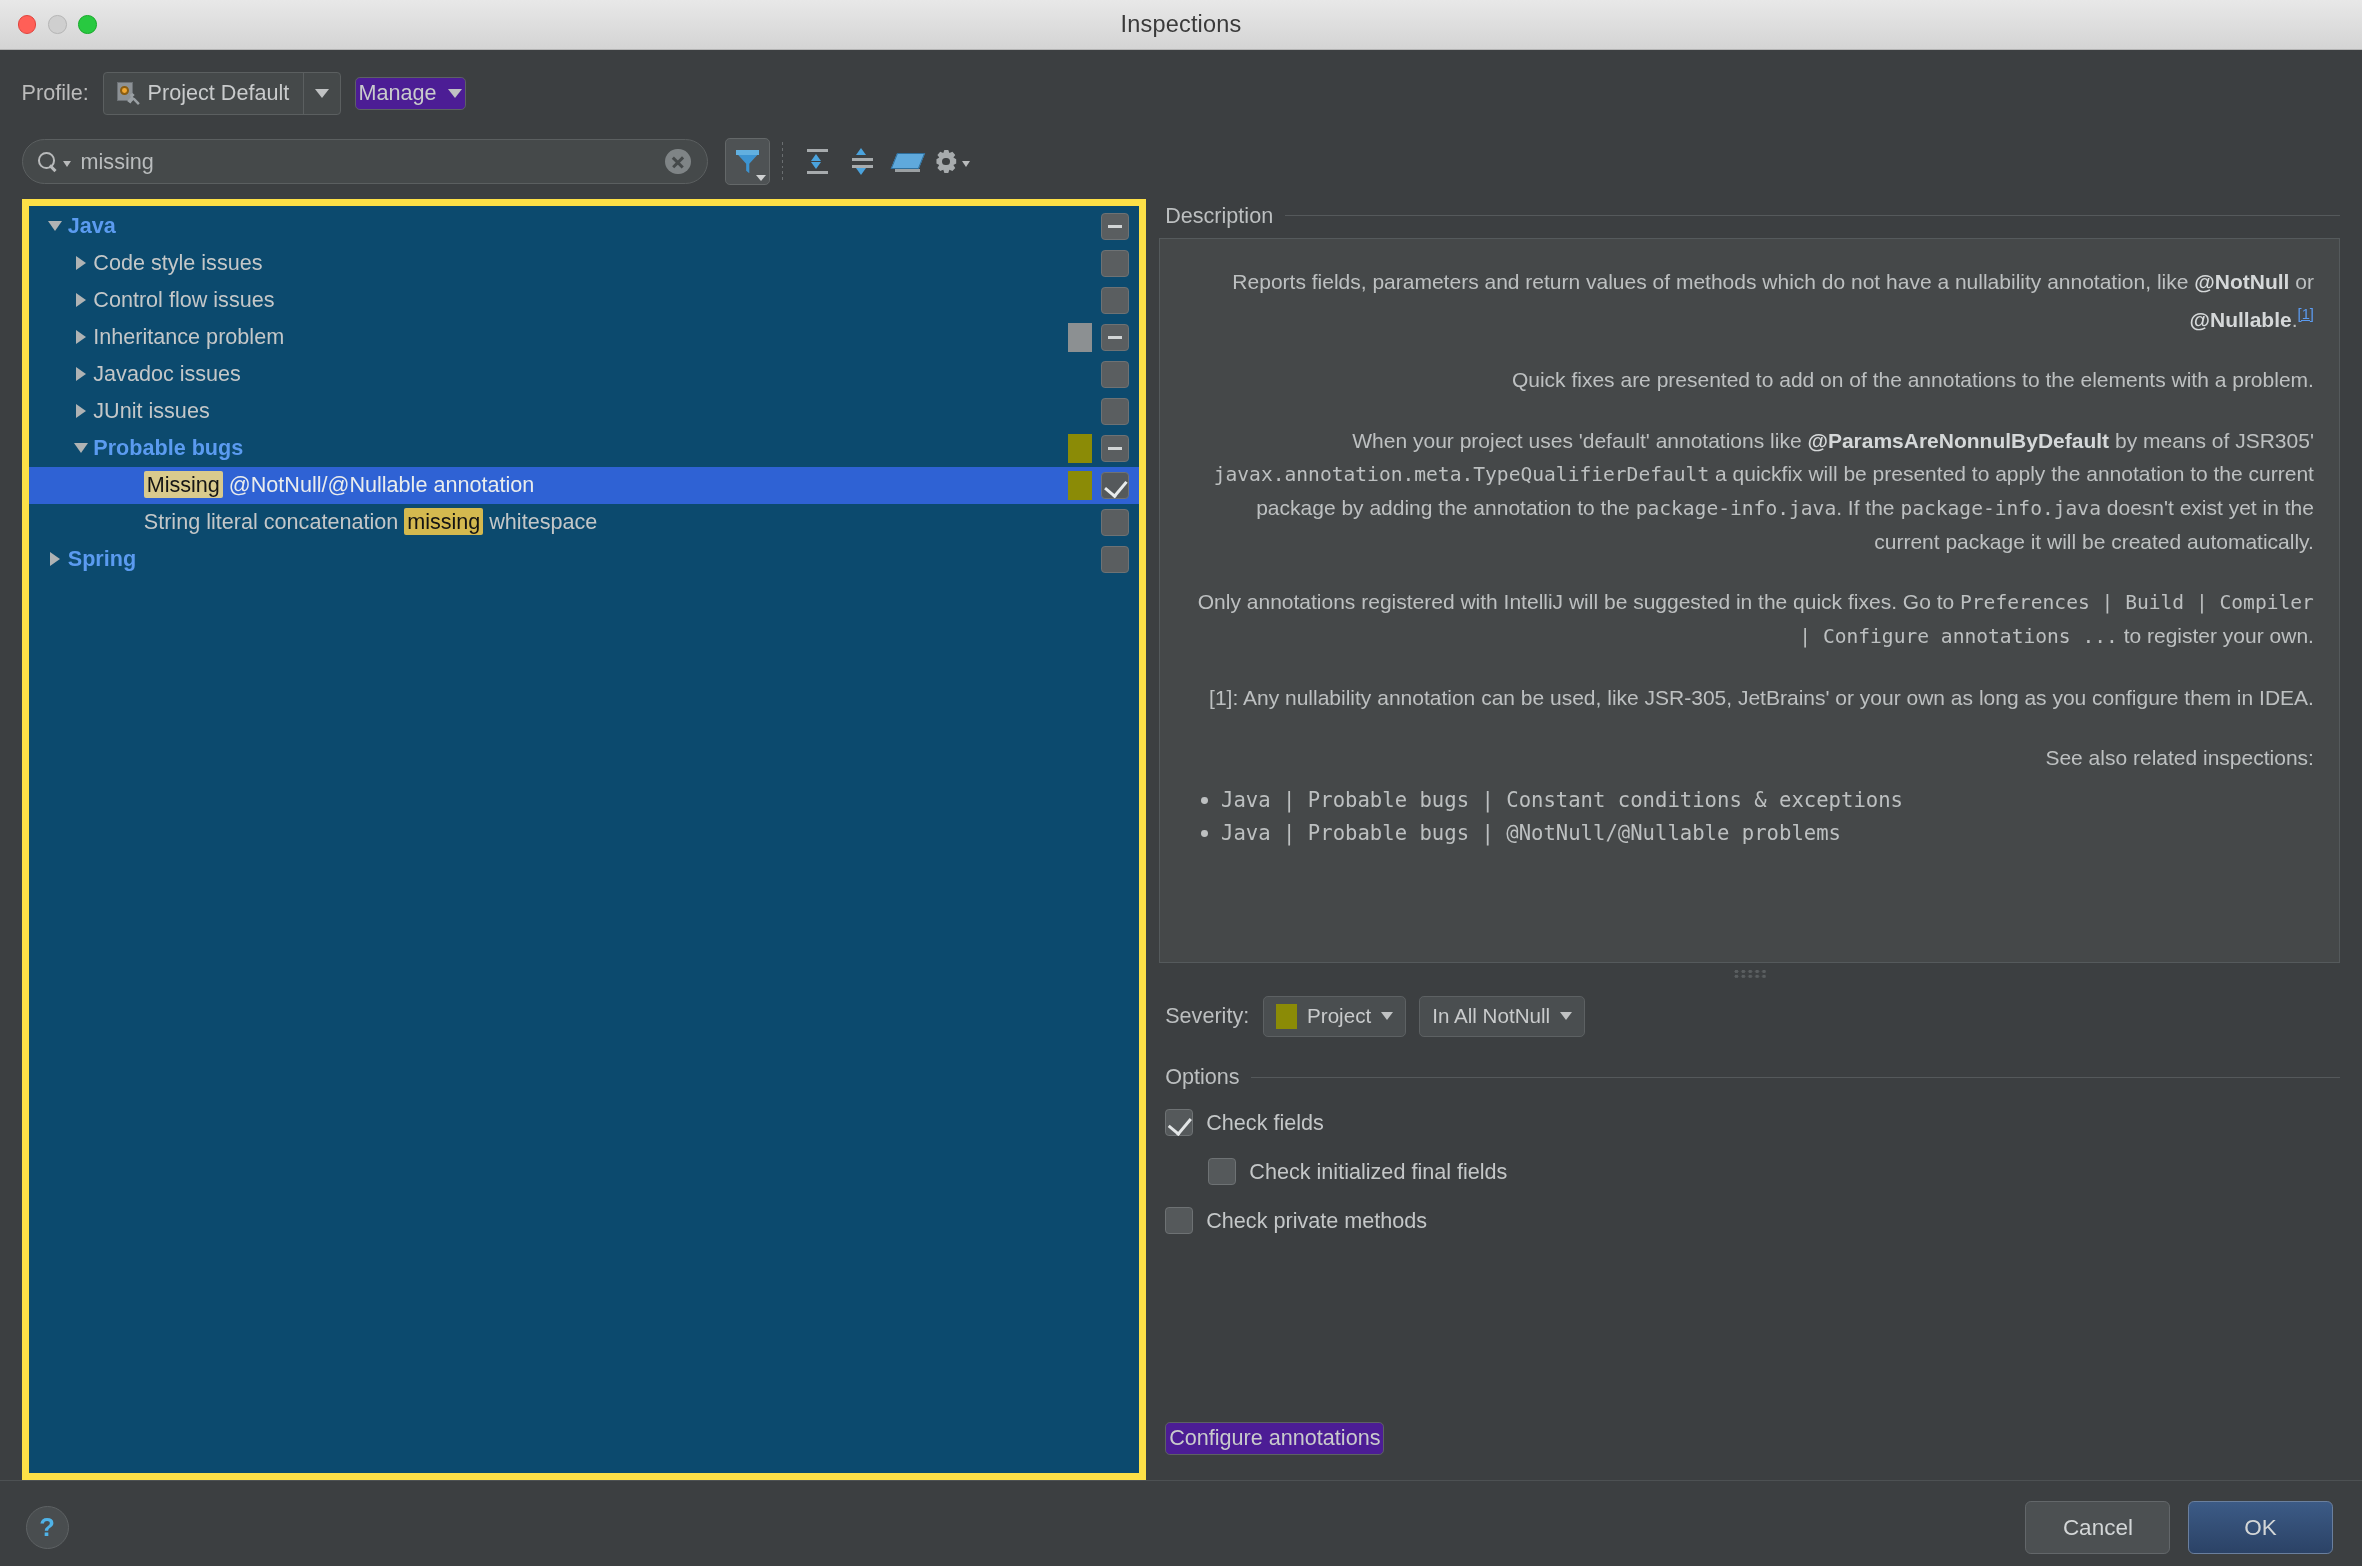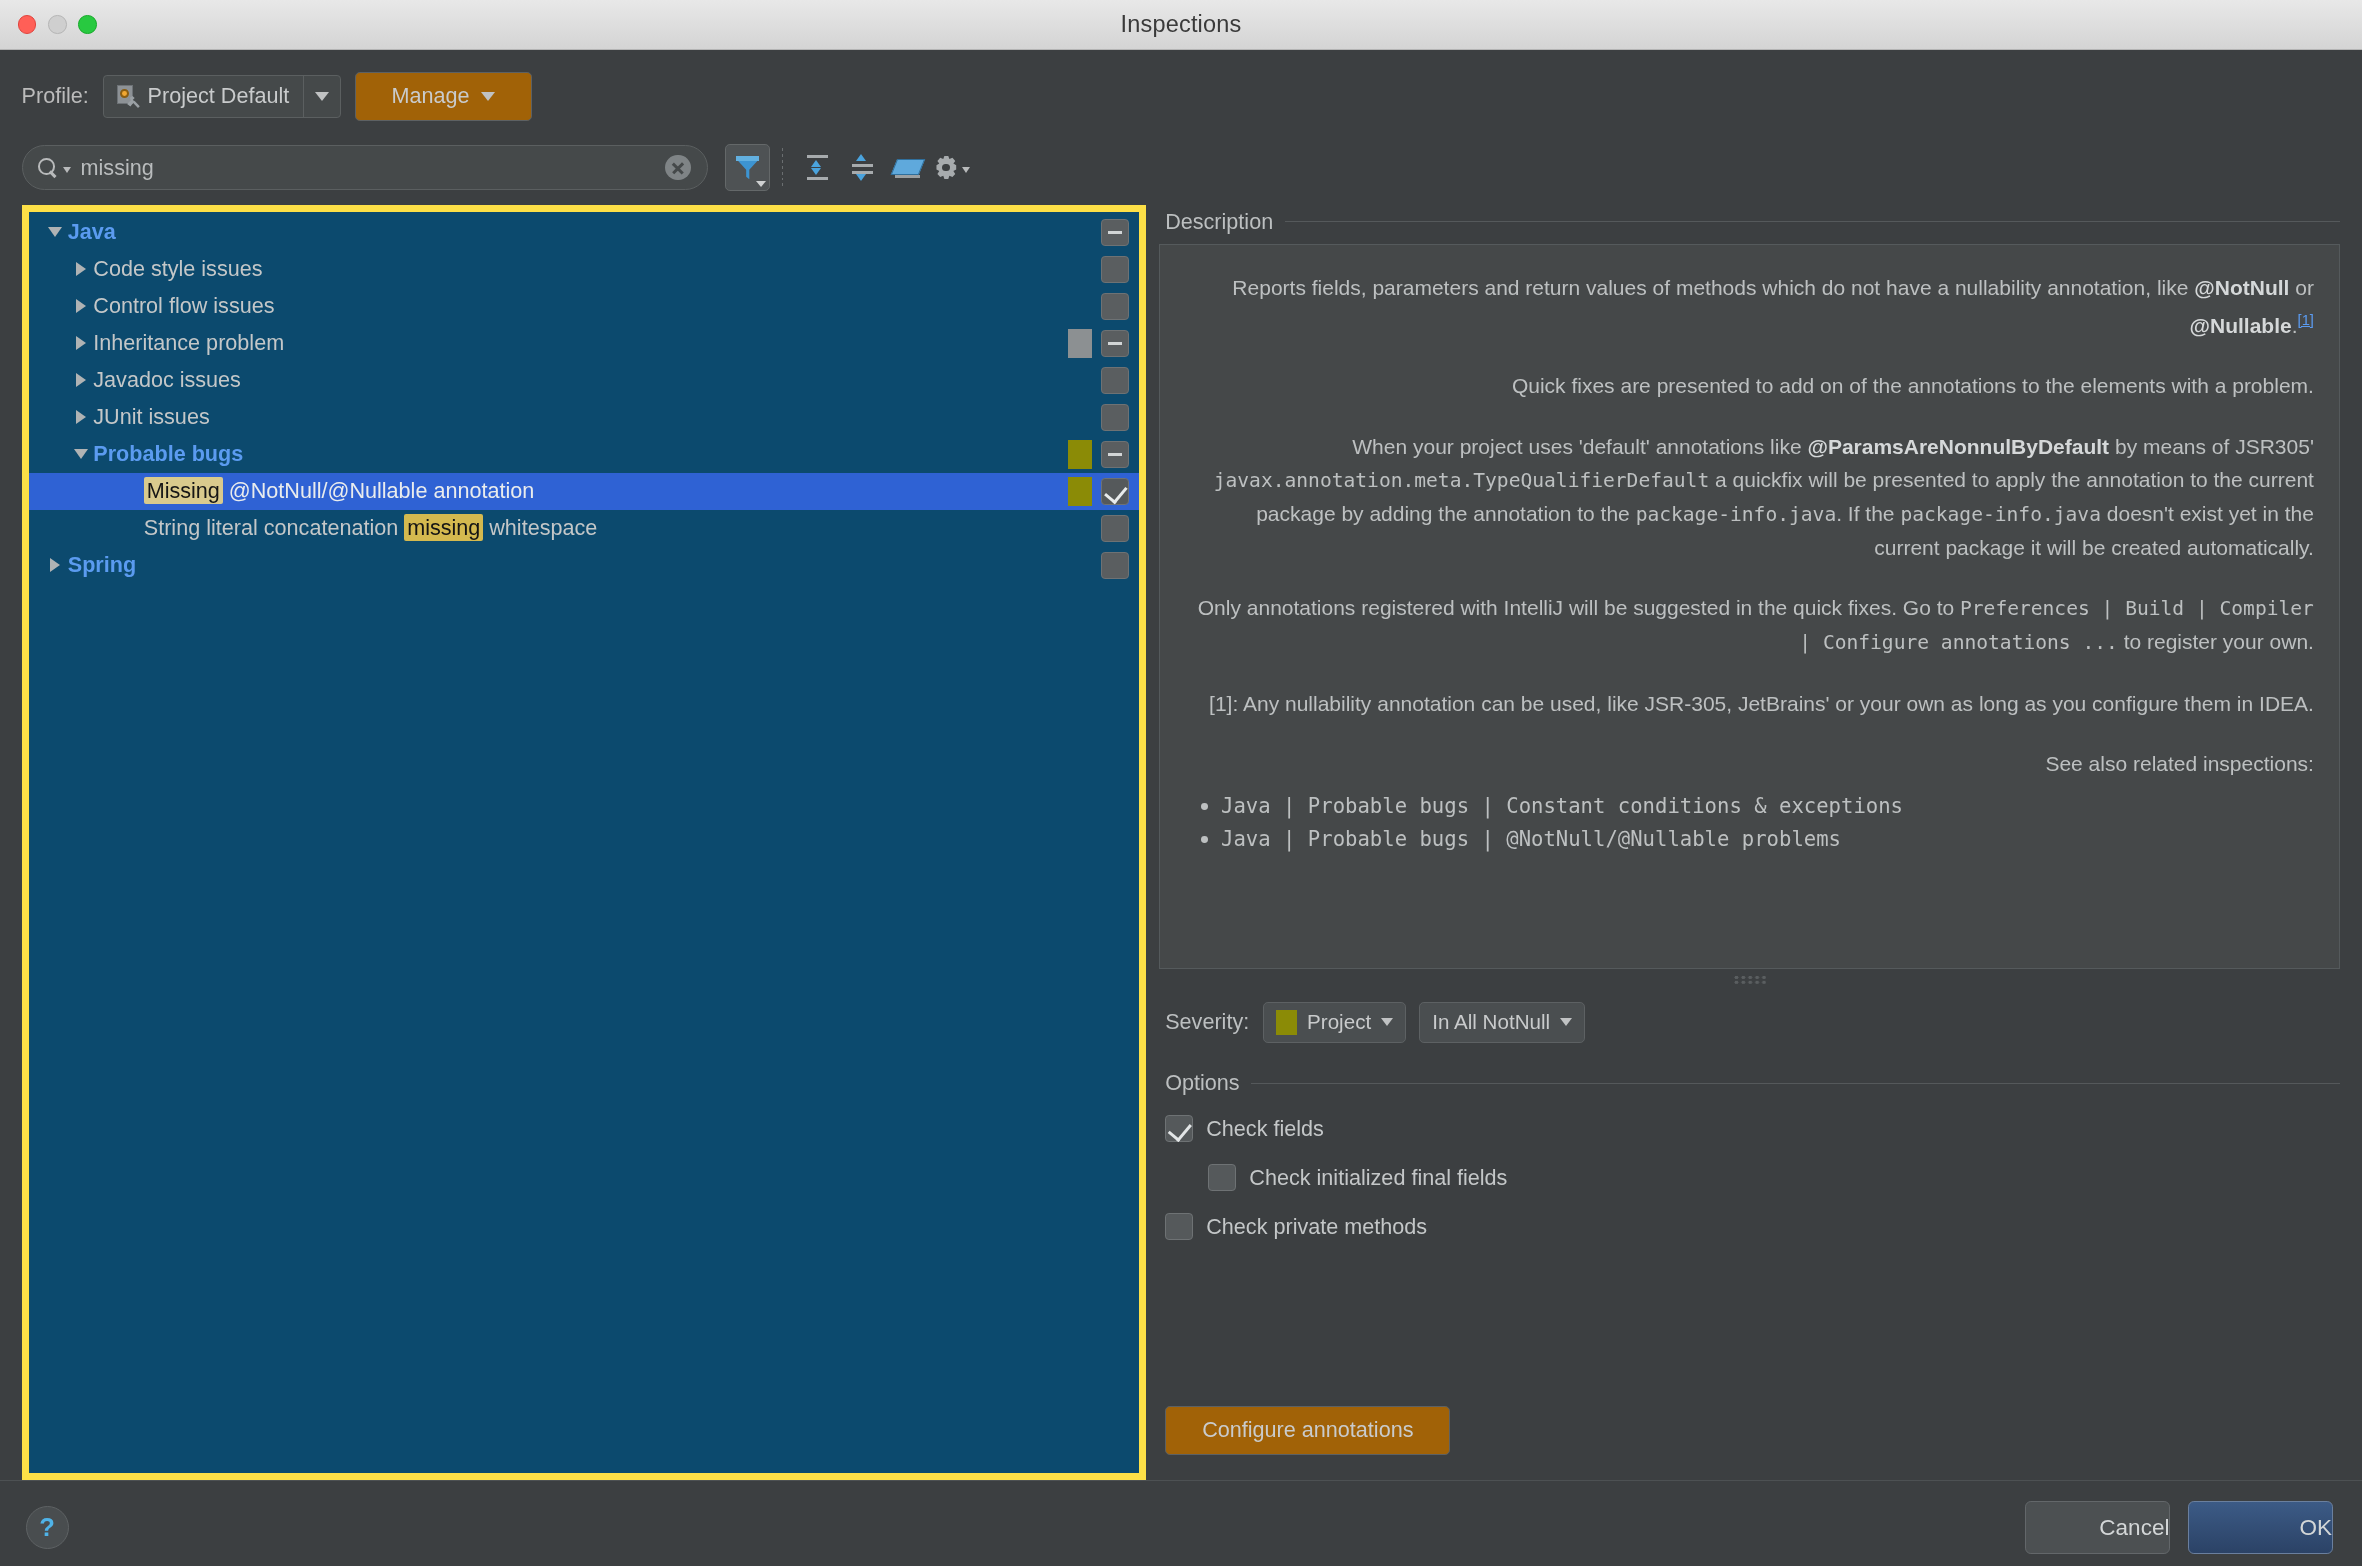--- a/index.html
+++ b/index.html
@@ -73,28 +73,28 @@
   .profile-icon .dot {
     position: absolute; left: 2.9px; top: 3.9px; width: 8.8px; height: 8.8px;
     border-radius: 50%; background: #f0a732; border: 2px solid #8a5d12;
   }
   .profile-icon .wrench {
     position: absolute; right: -1px; bottom: -1px;
     width: 12.7px; height: 12.7px; background: #9aa0a4;
     clip-path: polygon(0% 70%, 30% 40%, 22% 20%, 42% 6%, 60% 22%, 44% 38%, 62% 48%, 100% 88%, 86% 100%, 48% 62%, 26% 90%);
   }
   .btn {
-    background: #a16207;
+    background: #4c1d95;
     border: 1px solid #5d6163;
     border-radius: 4.9px;
     color: #c9cbcc;
     font-size: 21.6px;
     font-family: "Liberation Sans", sans-serif;
-    padding: 0 36px;
-    height: 49px;
+    padding: 0 3px;
+    height: 33px;
     display: inline-flex; align-items: center; gap: 11.8px;
     cursor: default;
   }
 
   
   .search-row {
     display: flex; align-items: center;
     padding: 17.6px 0 13.7px 21.6px; gap: 0;
   }
   .search-field {
@@ -379,21 +379,21 @@
   }
   .help-btn {
     width: 43px; height: 43px; border-radius: 50%;
     background: #494d4f; border: 1px solid #5e6264;
     display: flex; align-items: center; justify-content: center;
     color: #4fb3e8; font-size: 25.5px; font-weight: bold;
   }
   .footer-right { margin-left: auto; display: flex; gap: 17.6px; }
   .dlg-btn {
     min-width: 145px; height: 53px; border-radius: 5.9px;
-    display: flex; align-items: center; justify-content: flex-end;
+    display: flex; align-items: center; justify-content: center;
     font-size: 22.5px; color: #d3d6d7;
     background: linear-gradient(to bottom, #51565800, #4a4e5000);
     background-color: #4c5052; border: 1px solid #63676a;
   }
   .dlg-btn.primary {
     background: linear-gradient(to bottom, #3c5b86 0%, #2b4266 100%);
     border: 1px solid #6a7f9e;
   }
 </style>
 </head>

